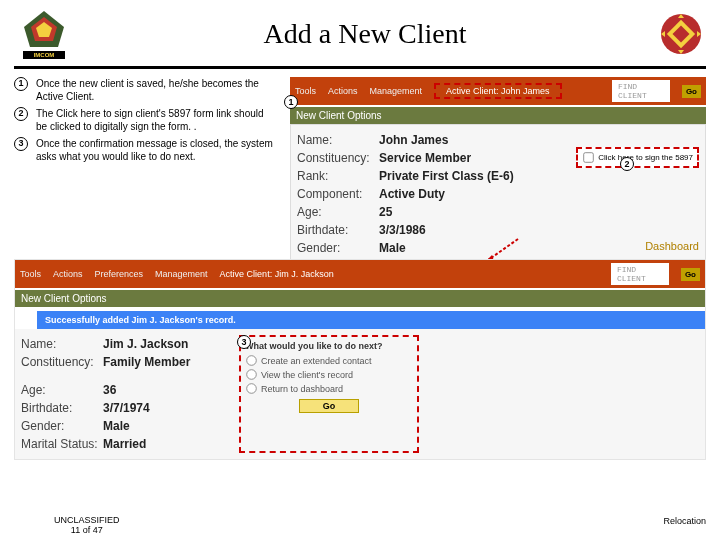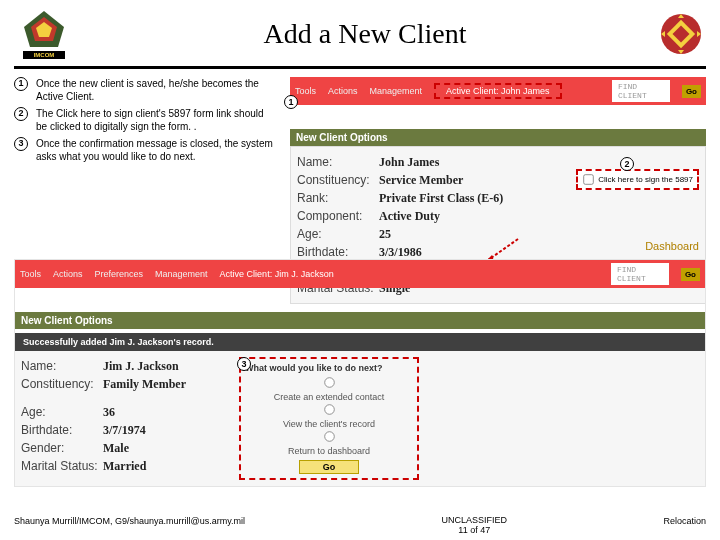--- a/index.html
+++ b/index.html
@@ -61,21 +61,21 @@
     margin-right: 8px;
     background: #fff;
   }
   .panel1 {
     position: absolute;
     left: 290px; top: 0;
     width: 416px;
     font-size: 8px;
   }
   .navbar {
-    background: #ef4444;
+    background: #c2410c;
     color: #fff;
     display: flex;
     align-items: center;
     padding: 3px 5px;
     gap: 12px;
     font-size: 9px;
   }
   .navbar .item { color: #eee; }
   .navbar .active-client {
     color: #fff;
@@ -96,34 +96,34 @@
     color: #000;
     padding: 2px 4px;
     font-size: 8px;
     font-weight: bold;
   }
   .section-hdr {
     background: #6b7a3f;
     color: #fff;
     padding: 3px 6px;
     font-size: 10px;
-    font-weight: bold;
-    margin-top: 24px;
+    font-weight: normal;
+    margin-top: 2px;
   }
   .fields {
     display: flex;
     padding: 6px;
     background: #f6f6f6;
     border: 1px solid #ddd;
     position: relative;
   }
   .fcol { flex: 1; }
   .frow { display: flex; font-size: 12px; line-height: 1.5; }
   .lbl { width: 82px; color: #444; }
-  .val { font-weight: bold; color: #222; font-family: Liberation Serif, serif; }
+  .val { font-weight: bold; color: #222; }
   .sign-box {
     position: absolute;
     right: 6px; top: 22px;
     border: 2px dashed #cc0000;
     padding: 2px 4px;
     display: flex;
     align-items: center;
     gap: 3px;
     background: #fff;
   }
@@ -137,26 +137,27 @@
   .panel2 {
     position: absolute;
     left: 14px;
     top: 182px;
     width: 692px;
     font-size: 8px;
     border: 1px solid #e4e4e4;
   }
   .panel2 .navbar { font-size: 9px; }
   .success-bar {
-    background: #404040;
+    background: #3b82f6;
     color: #fff;
     padding: 4px 8px;
     font-weight: bold;
     font-size: 9px;
     margin-top: 4px;
+    margin-left: 22px;
   }
   .panel2-body {
     display: flex;
     background: #f6f6f6;
     padding: 6px;
     gap: 8px;
     position: relative;
   }
   .dash-link {
     position: absolute;
@@ -164,21 +165,21 @@
     color: #b08000;
     font-size: 11px;
   }
   .next-box {
     border: 2px dashed #cc0000;
     padding: 4px;
     font-size: 9px;
     width: 180px;
   }
   .next-box .q { font-weight: bold; color: #333; margin-bottom: 3px; }
-  .opt { display: flex; align-items: center; gap: 3px; color: #555; margin: 1px 0; flex-direction: column; }
+  .opt { display: flex; align-items: center; gap: 3px; color: #555; margin: 1px 0; }
   .opt input { transform: scale(0.8); margin: 0; }
   .go2 {
     display: block;
     margin: 4px auto 0 auto;
     width: 60px;
     text-align: center;
     background: #f6e27a;
     border: 1px solid #b8a000;
     color: #000;
     font-weight: bold;
@@ -369,19 +370,18 @@
             <input type="radio" name="n" style="">
             <span>Return to dashboard</span>
           </label>
         <span class="go2">Go</span>
       </div>
     </div>
   </div>
 </div>
 
 <div class="footer">
-  <span>Shaunya Murrill/IMCOM, G9/shaunya.murrill@us.army.mil</span>
   <span class="center">
     <span>UNCLASSIFIED</span><br>
     <span>11 of 47</span>
   </span>
   <span>Relocation</span>
 </div>
 
 </body></html>

